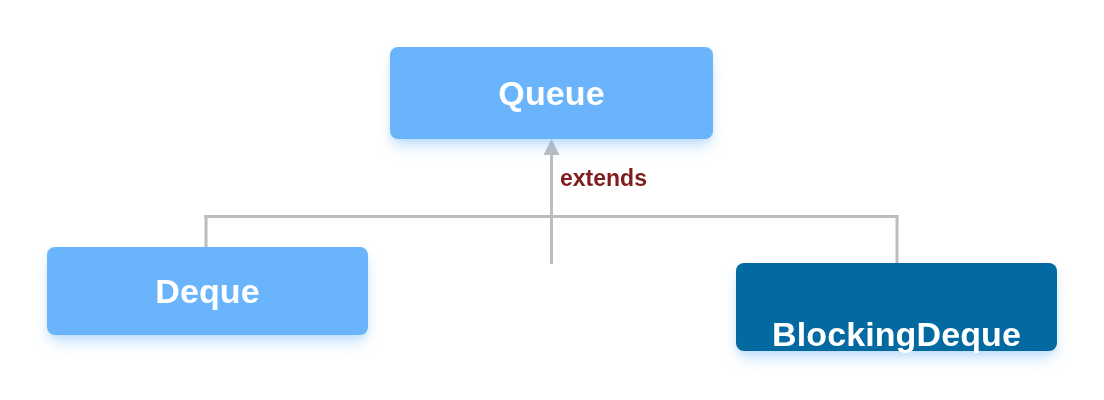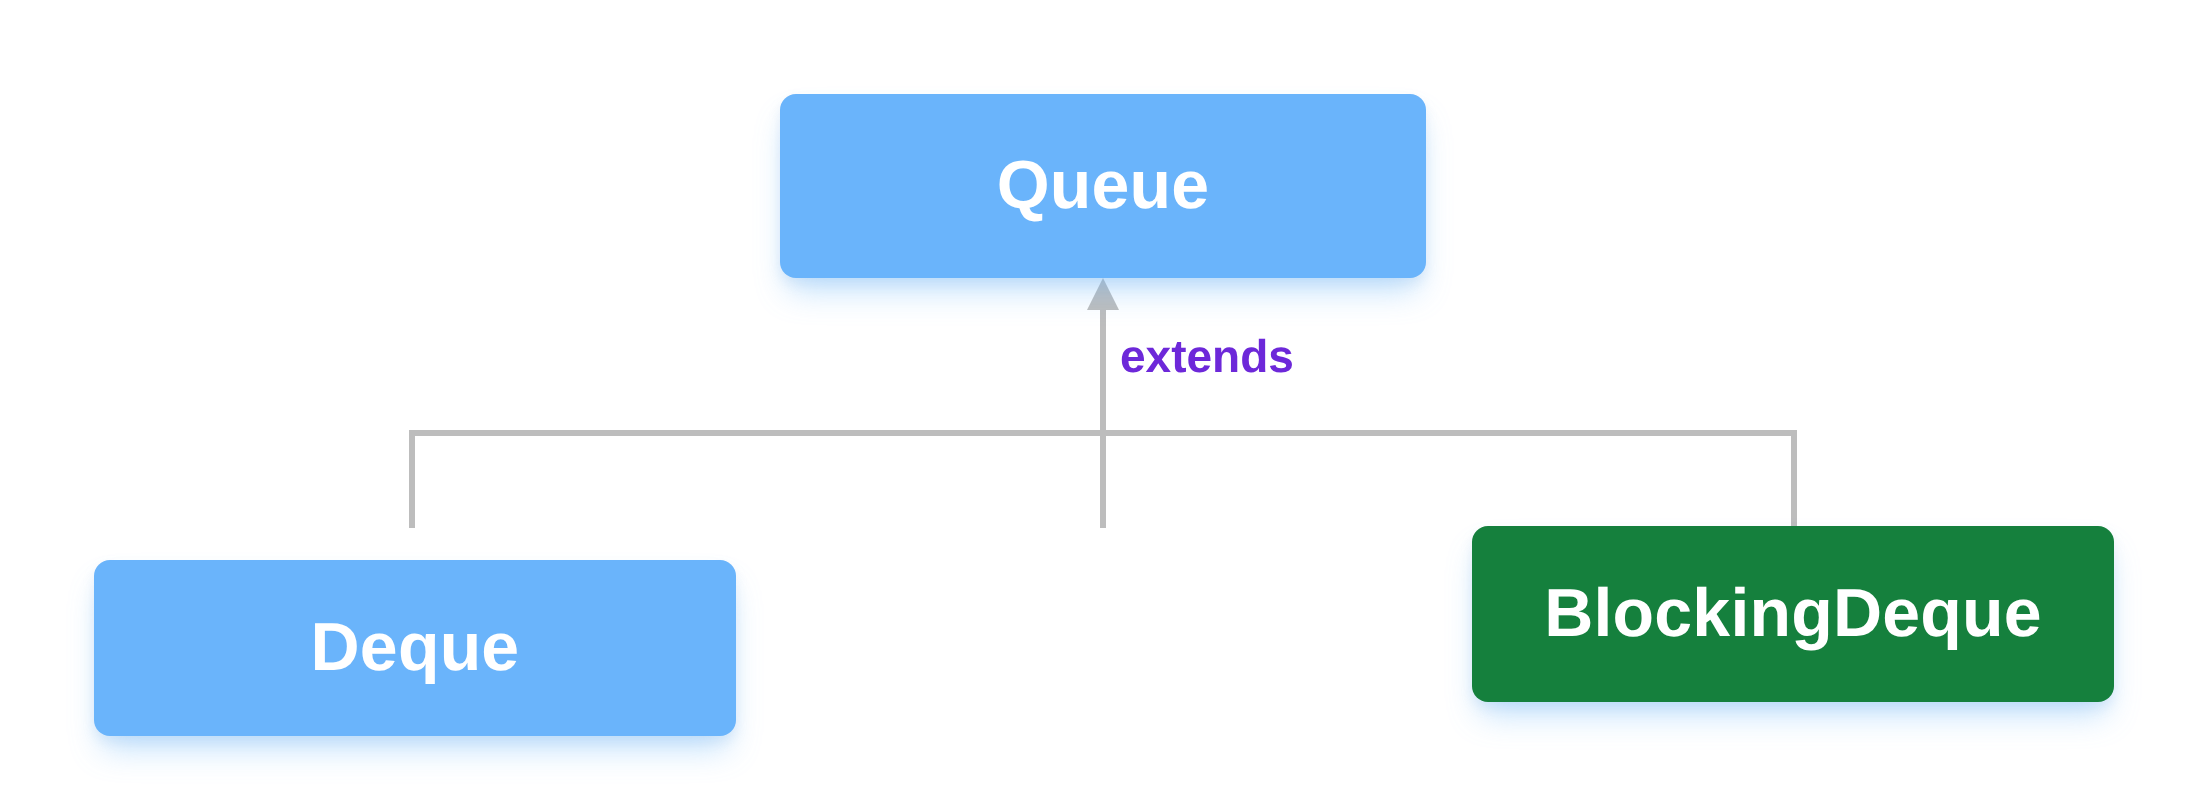--- a/index.html
+++ b/index.html
@@ -49,21 +49,21 @@
     user-select: none;
   }
   #node-queue {
     left: 390px;
     top: 47px;
     width: 323px;
     height: 92px;
   }
   #node-deque {
     left: 47px;
-    top: 280px;
+    top: 247px;
     width: 321px;
     height: 88px;
   }
   #node-blockingqueue {
     left: 391px;
     top: 263px;
     width: 322px;
     height: 88px;
   }
   #node-blockingdeque {
@@ -102,24 +102,24 @@
 
     <line x1="897" y1="215" x2="897" y2="264" stroke="#bdbdbd" stroke-width="3"></line>
 
     <polygon points="551.5,139 559.5,155 543.5,155" fill="#bdbdbd"></polygon>
   </svg>
 
   <div class="node-box" id="node-queue" style="background: rgb(106, 180, 251); border-radius: 8px;">
     <span class="node-label" style="color: rgb(255, 255, 255);">Queue</span>
   </div>
 
-  <div id="edge-label-extends" style="color: #6d28d9;">extends</div>
+  <div id="edge-label-extends" style="color: #7f1d1d;">extends</div>
 
   <div class="node-box" id="node-deque" style="background: rgb(106, 180, 251); border-radius: 8px;">
     <span class="node-label" style="color: rgb(255, 255, 255);">Deque</span>
   </div>
 
 
-  <div class="node-box" id="node-blockingdeque" style="background: #15803d; border-radius: 8px;">
+  <div class="node-box" id="node-blockingdeque" style="background: #0369a1; border-radius: 8px; align-items: flex-end;">
     <span class="node-label" style="color: rgb(255, 255, 255);">BlockingDeque</span>
   </div>
 
 </div>
 
 </body></html>

